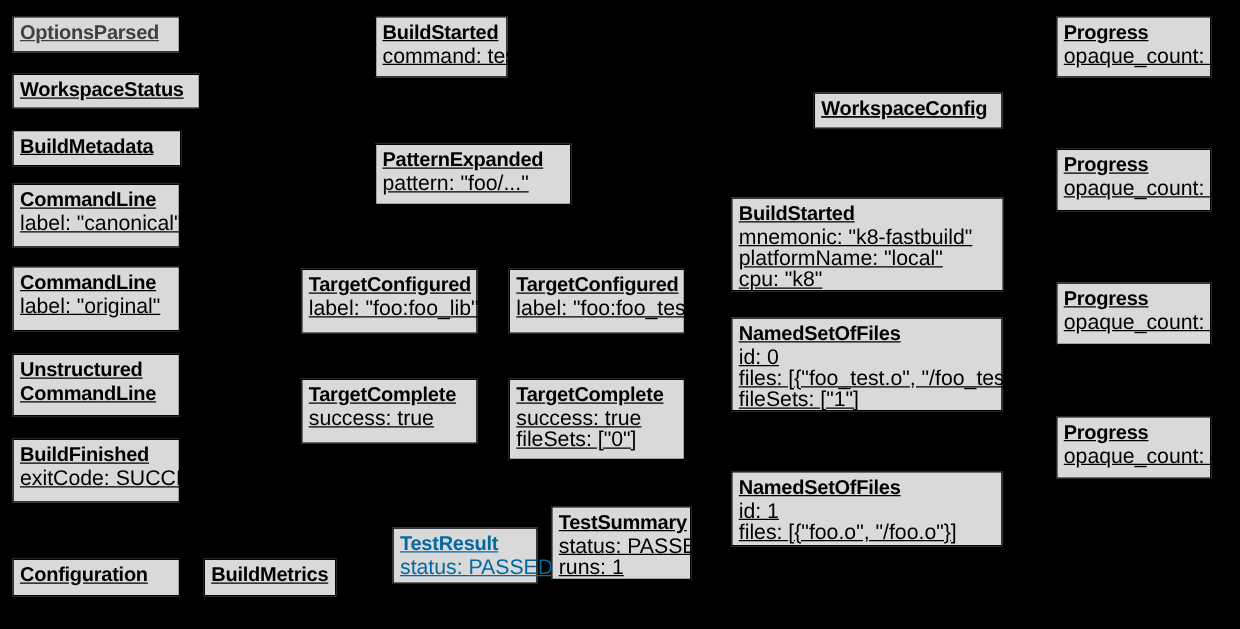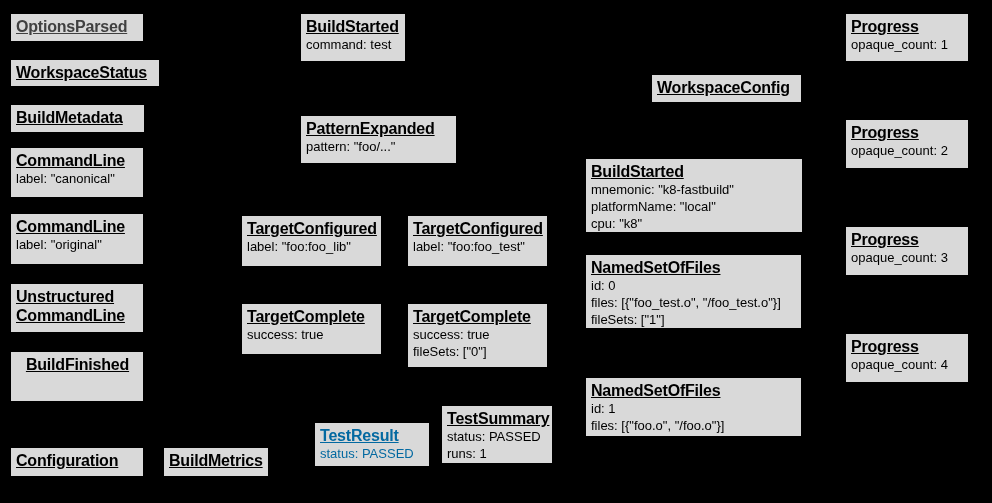--- a/index.html
+++ b/index.html
@@ -23,23 +23,24 @@
   }
   .node-title {
     font-size: 16px;
     font-weight: bold;
     text-decoration: underline;
     line-height: 19px;
     white-space: nowrap;
     letter-spacing: -0.2px;
   }
   .node-line {
-    font-size: 13px;
+    font-size: 17px;
     line-height: 17px;
     white-space: nowrap;
+    text-decoration: underline;
   }
 </style>
 </head>
 <body>
 
 <div class="canvas" style="background: rgb(0, 0, 0);">
     <div class="node" style="left: 10px; top: 13px; width: 134px; height: 29px; background: rgb(217, 217, 217); border-color: rgb(0, 0, 0); color: #404040;">
       <div class="node-title">OptionsParsed</div>
     </div>
     <div class="node" style="left: 10px; top: 59px; width: 150px; height: 28px; background: rgb(217, 217, 217); border-color: rgb(0, 0, 0); color: rgb(0, 0, 0);">
@@ -53,22 +54,23 @@
       <div class="node-line">label: "canonical"</div>
     </div>
     <div class="node" style="left: 10px; top: 213px; width: 134px; height: 52px; background: rgb(217, 217, 217); border-color: rgb(0, 0, 0); color: rgb(0, 0, 0);">
       <div class="node-title">CommandLine</div>
       <div class="node-line">label: "original"</div>
     </div>
     <div class="node" style="left: 10px; top: 283px; width: 134px; height: 50px; background: rgb(217, 217, 217); border-color: rgb(0, 0, 0); color: rgb(0, 0, 0);">
       <div class="node-title">Unstructured</div>
       <div class="node-title">CommandLine</div>
     </div>
-    <div class="node" style="left: 10px; top: 351px; width: 134px; height: 51px; background: rgb(217, 217, 217); border-color: rgb(0, 0, 0); color: rgb(0, 0, 0); text-align: center;">
+    <div class="node" style="left: 10px; top: 351px; width: 134px; height: 51px; background: rgb(217, 217, 217); border-color: rgb(0, 0, 0); color: rgb(0, 0, 0);">
       <div class="node-title">BuildFinished</div>
+      <div class="node-line">exitCode: SUCCESS</div>
     </div>
     <div class="node" style="left: 10px; top: 447px; width: 134px; height: 30px; background: rgb(217, 217, 217); border-color: rgb(0, 0, 0); color: rgb(0, 0, 0);">
       <div class="node-title">Configuration</div>
     </div>
     <div class="node" style="left: 163px; top: 447px; width: 106px; height: 30px; background: rgb(217, 217, 217); border-color: rgb(0, 0, 0); color: rgb(0, 0, 0);">
       <div class="node-title">BuildMetrics</div>
     </div>
     <div class="node" style="left: 300px; top: 13px; width: 106px; height: 49px; background: rgb(217, 217, 217); border-color: rgb(0, 0, 0); color: rgb(0, 0, 0);">
       <div class="node-title">BuildStarted</div>
       <div class="node-line">command: test</div>

